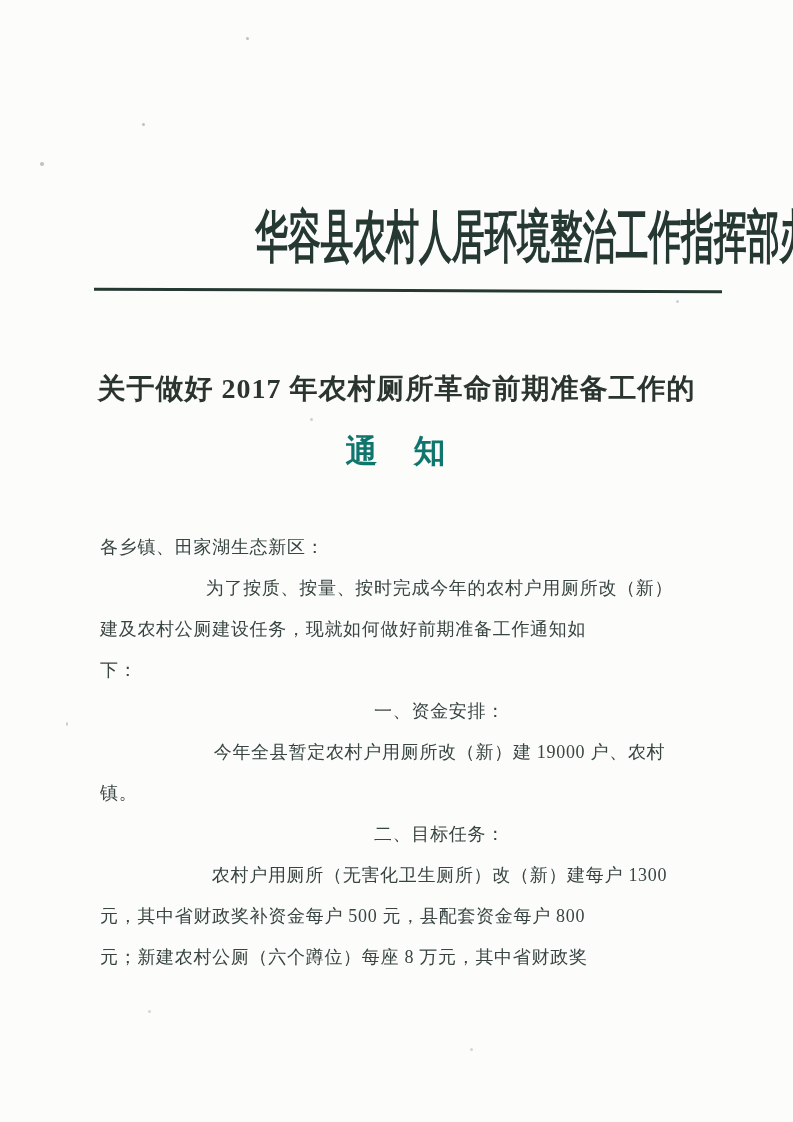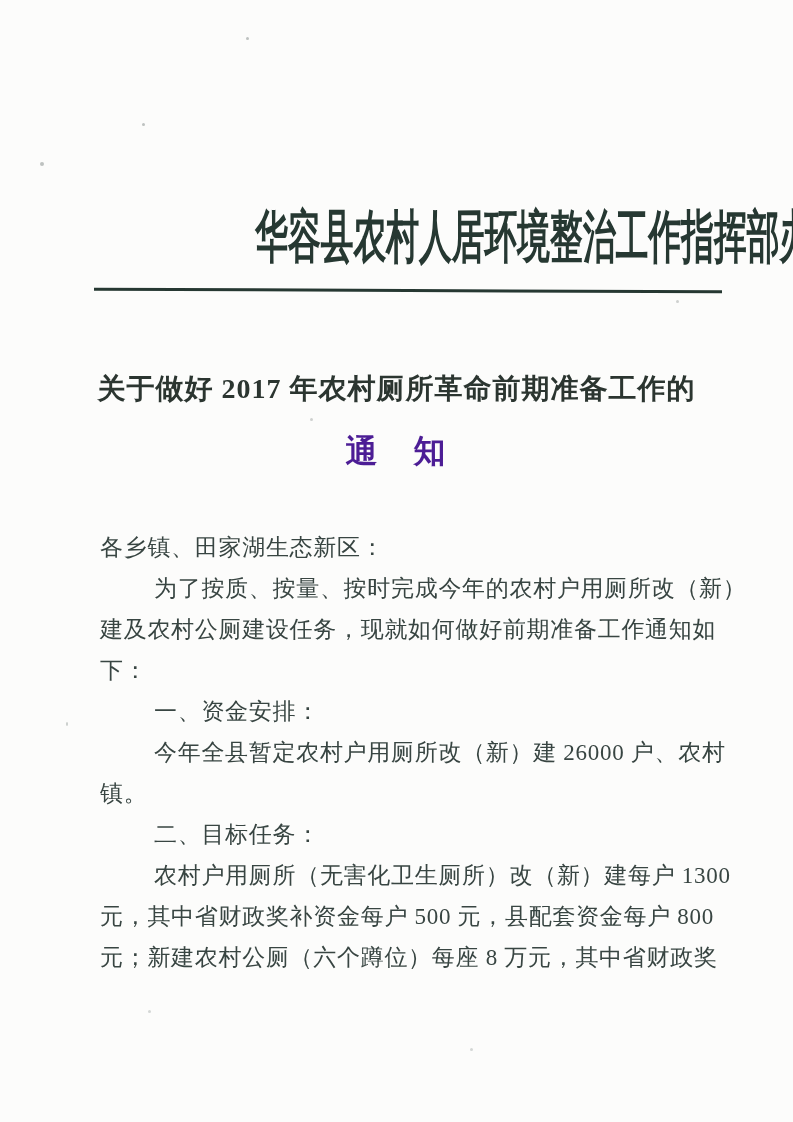--- a/index.html
+++ b/index.html
@@ -61,42 +61,43 @@
     white-space: nowrap;
   }
   .title-line2 {
     position: absolute;
     top: 430px;
     left: 0;
     width: 100%;
     text-align: center;
     font-size: 32px;
     font-weight: bold;
-    color: #4c1d95;
+    color: #0f766e;
     letter-spacing: 2px;
     white-space: nowrap;
   }
 
   
   .doc-body {
     position: absolute;
     top: 527px;
     left: 100px;
     width: 625px;
-    font-size: 23px;
+    font-size: 18px;
     letter-spacing: 0.7px;
     color: #384542;
   }
   .doc-body .line {
     height: 41px;
     line-height: 41px;
     white-space: nowrap;
   }
   .doc-body .line.indent {
     text-indent: 54px;
+    text-align: center;
   }
 
   
   .speck {
     position: absolute;
     background: #8a928f;
     border-radius: 50%;
     width: 3px;
     height: 3px;
     opacity: 0.55;
@@ -124,21 +125,21 @@
   <div class="title-line1">关于做好 2017 年农村厕所革命前期准备工作的</div>
 
   <div class="title-line2">通　知</div>
 
   <div class="doc-body">
     <div class="line">各乡镇、田家湖生态新区：</div>
     <div class="line indent">为了按质、按量、按时完成今年的农村户用厕所改（新）</div>
     <div class="line">建及农村公厕建设任务，现就如何做好前期准备工作通知如</div>
     <div class="line">下：</div>
     <div class="line indent">一、资金安排：</div>
-    <div class="line indent">今年全县暂定农村户用厕所改（新）建 26000 户、农村</div>
+    <div class="line indent">今年全县暂定农村户用厕所改（新）建 19000 户、农村</div>
     <div class="line">镇。</div>
     <div class="line indent">二、目标任务：</div>
     <div class="line indent">农村户用厕所（无害化卫生厕所）改（新）建每户 1300</div>
     <div class="line">元，其中省财政奖补资金每户 500 元，县配套资金每户 800</div>
     <div class="line">元；新建农村公厕（六个蹲位）每座 8 万元，其中省财政奖</div>
   </div>
 
   <div class="speck s1"></div>
   <div class="speck s2"></div>
   <div class="speck s3"></div>

